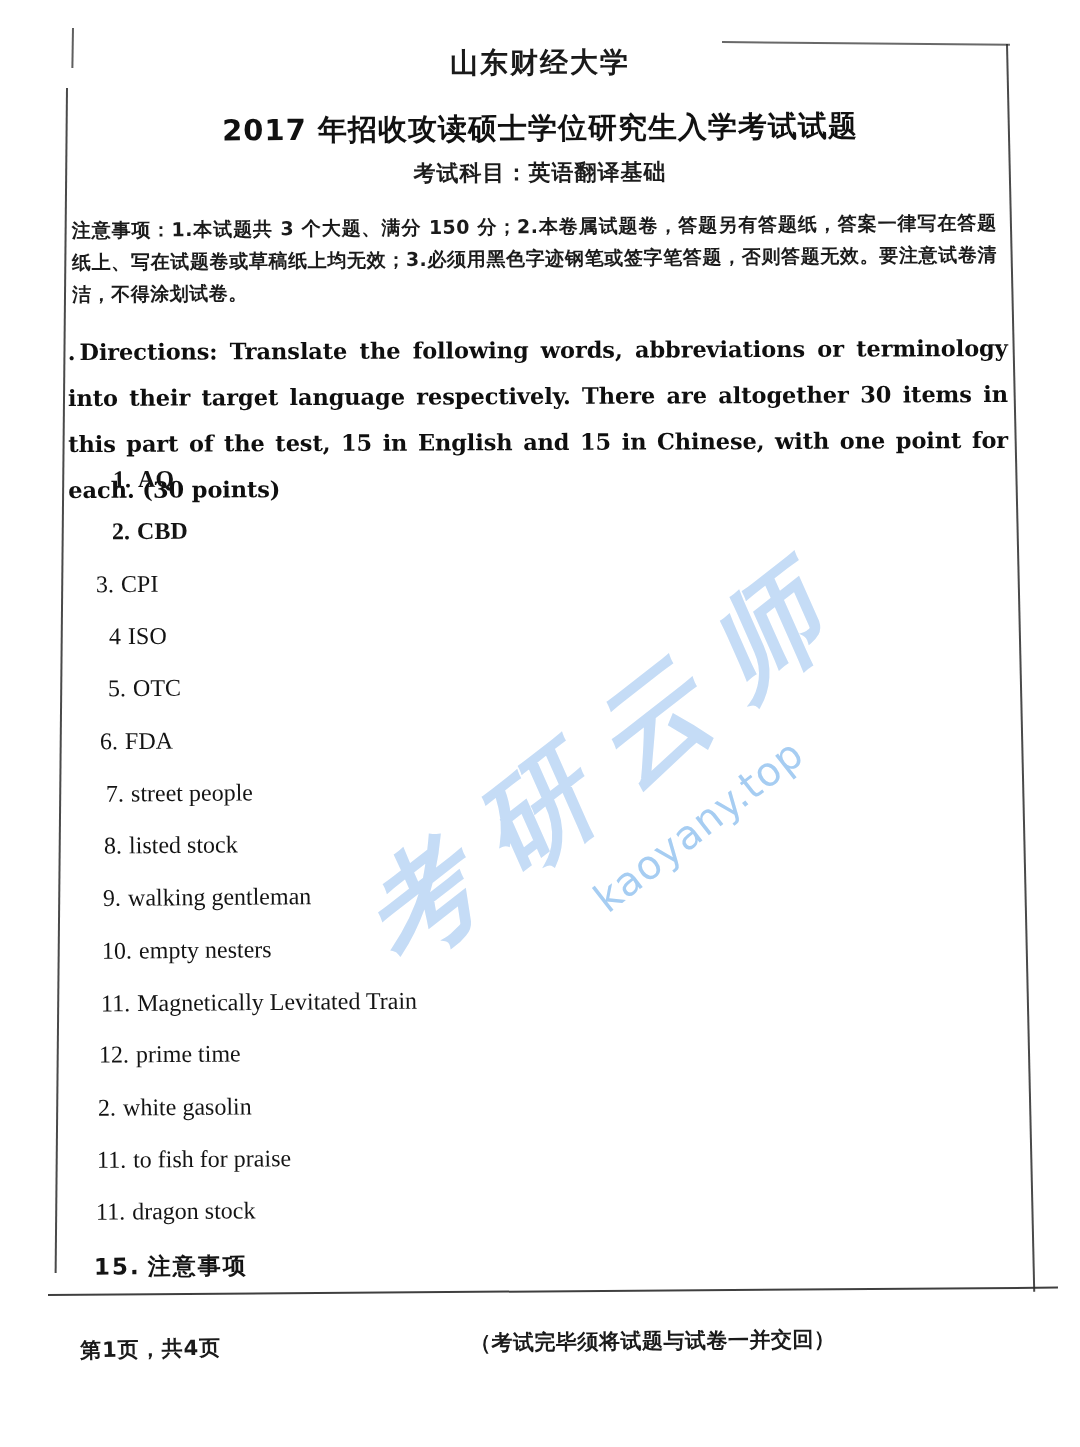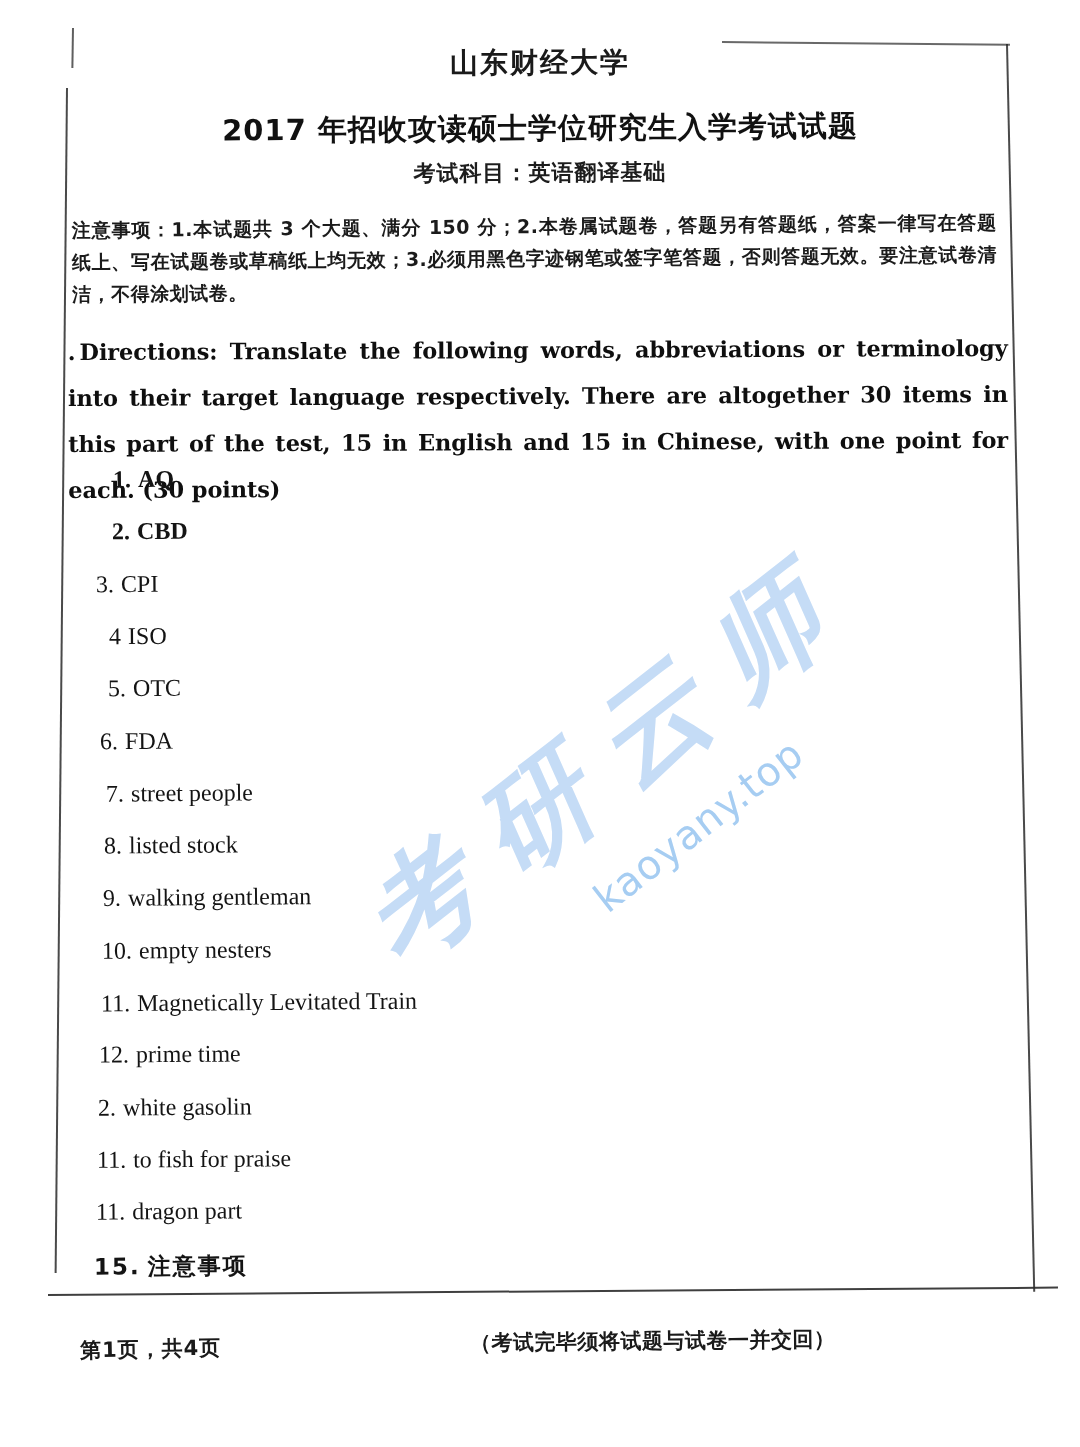--- a/index.html
+++ b/index.html
@@ -235,20 +235,20 @@
       <div class="item" style="left: 108px; top: 209.2px; transform: rotate(-0.5deg);"><span class="num">5.</span><span>OTC</span></div>
       <div class="item" style="left: 100px; top: 261.5px; transform: rotate(-0.5deg);"><span class="num">6.</span><span>FDA</span></div>
       <div class="item" style="left: 105.5px; top: 313.8px; transform: rotate(-0.5deg);"><span class="num">7.</span><span>street people</span></div>
       <div class="item" style="left: 104.25px; top: 366.1px; transform: rotate(-0.5deg);"><span class="num">8.</span><span>listed stock</span></div>
       <div class="item" style="left: 103px; top: 418.4px; transform: rotate(-0.5deg);"><span class="num">9.</span><span>walking gentleman</span></div>
       <div class="item" style="left: 101.75px; top: 470.7px; transform: rotate(-0.5deg);"><span class="num">10.</span><span>empty nesters</span></div>
       <div class="item" style="left: 100.5px; top: 523px; transform: rotate(-0.5deg);"><span class="num">11.</span><span>Magnetically Levitated Train</span></div>
       <div class="item" style="left: 99.25px; top: 575.3px; transform: rotate(-0.5deg);"><span class="num">12.</span><span>prime time</span></div>
       <div class="item" style="left: 98px; top: 627.6px; transform: rotate(-0.5deg);"><span class="num">2.</span><span>white gasolin</span></div>
       <div class="item" style="left: 96.75px; top: 679.9px; transform: rotate(-0.5deg);"><span class="num">11.</span><span>to fish for praise</span></div>
-      <div class="item" style="left: 95.5px; top: 732.2px; transform: rotate(-0.5deg);"><span class="num">11.</span><span>dragon part</span></div>
+      <div class="item" style="left: 95.5px; top: 732.2px; transform: rotate(-0.5deg);"><span class="num">11.</span><span>dragon stock</span></div>
       <div class="item cn" style="left: 94.25px; top: 784.5px; transform: rotate(-0.5deg);"><span class="num">15.</span><span>注意事项</span></div>
     </div>
 
   <div class="footer-page">第1页，共4页</div>
   <div class="footer-note">（考试完毕须将试题与试卷一并交回）</div>
 
 </div>
 
 </body></html>

